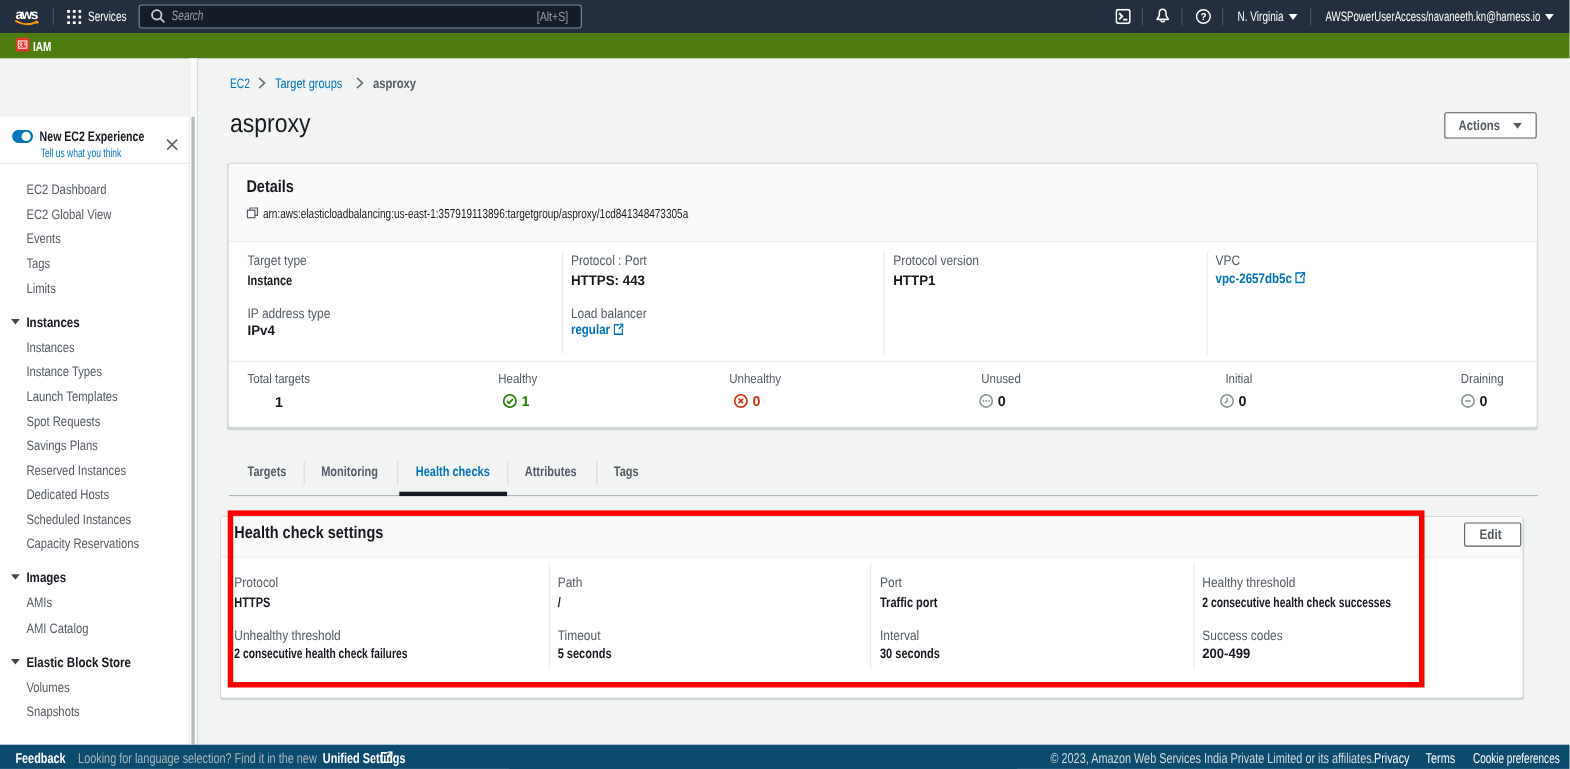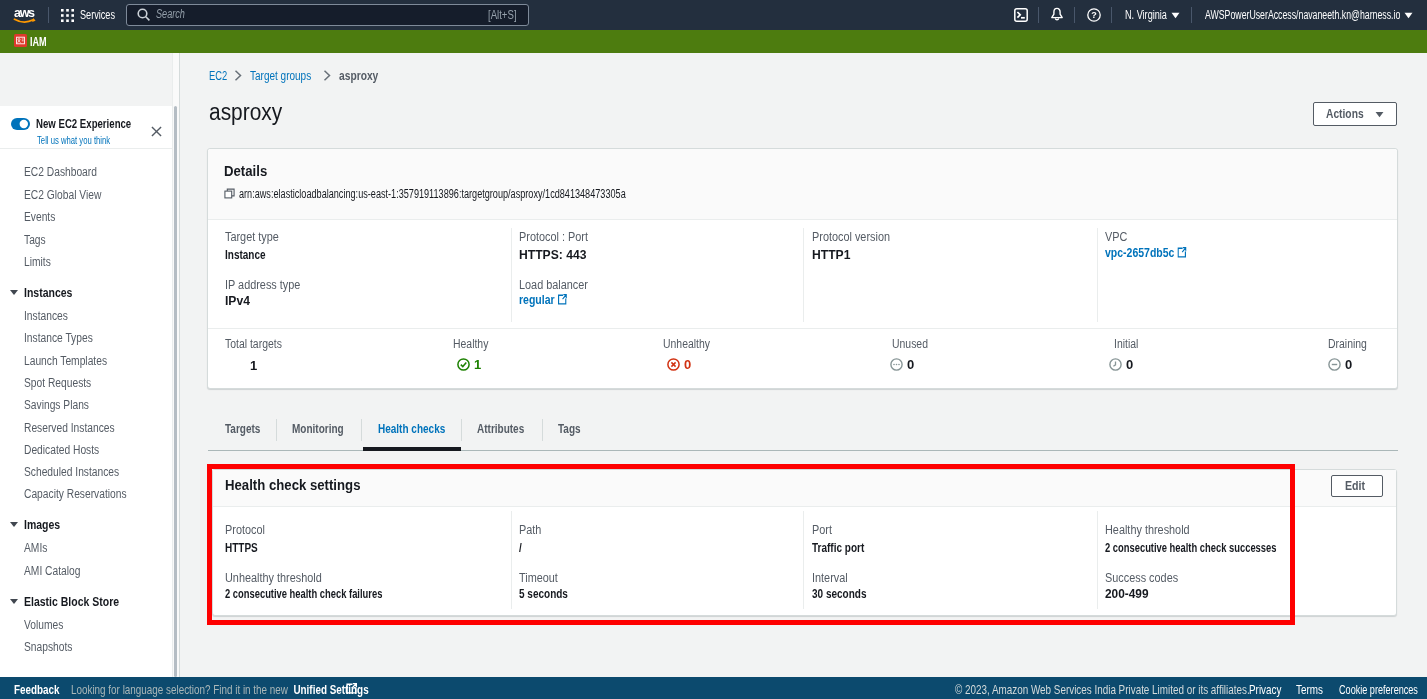--- a/index.html
+++ b/index.html
@@ -292,21 +292,21 @@
 <div class="tab" style="left:292px; top:422px;">Monitoring</div>
 <div class="tabdiv" style="left:361px;"></div>
 <div class="tab" style="left:378px; top:422px; color:#0073bb;">Health checks</div>
 <div class="tabdiv" style="left:461px;"></div>
 <div class="tab" style="left:477px; top:422px;">Attributes</div>
 <div class="tabdiv" style="left:542px;"></div>
 <div class="tab" style="left:558px; top:422px;">Tags</div>
 <div class="abs" style="left:208px; top:450px; width:1190px; height:1px; background:#aab7b8;"></div>
 <div class="abs" style="left:363px; top:447px; width:98px; height:4px; background:#16191f;"></div>
 
-<div class="card" style="left:212px; top:469px; width:1185px; height:147px;">
+<div class="card" style="left:200px; top:469px; width:1185px; height:166px;">
   <div class="abs" style="left:0; top:0; width:1183px; height:36px; background:#fafafa;"></div>
   <div class="abs sx85" style="left:12px; top:6px; font-size:15.5px; font-weight:bold; color:#16191f;">Health check settings</div>
   <div class="hr" style="left:0; top:36px; width:1183px;"></div>
 
   <div class="vr" style="left:298px; top:41px; height:98px;"></div>
   <div class="vr" style="left:590px; top:41px; height:98px;"></div>
   <div class="vr" style="left:884px; top:41px; height:98px;"></div>
 
   <div class="lbl" style="left:12px; top:53px;">Protocol</div>
   <div class="val" style="left:12px; top:71px;">HTTPS</div>

